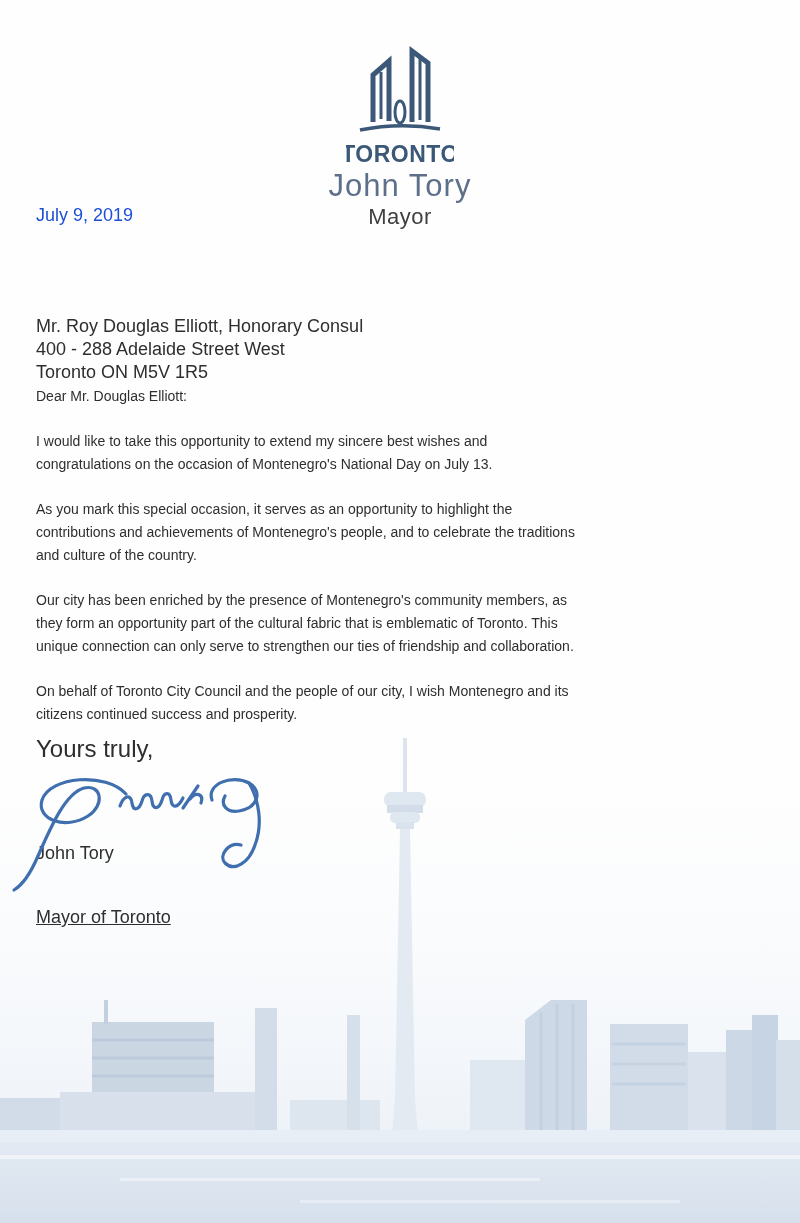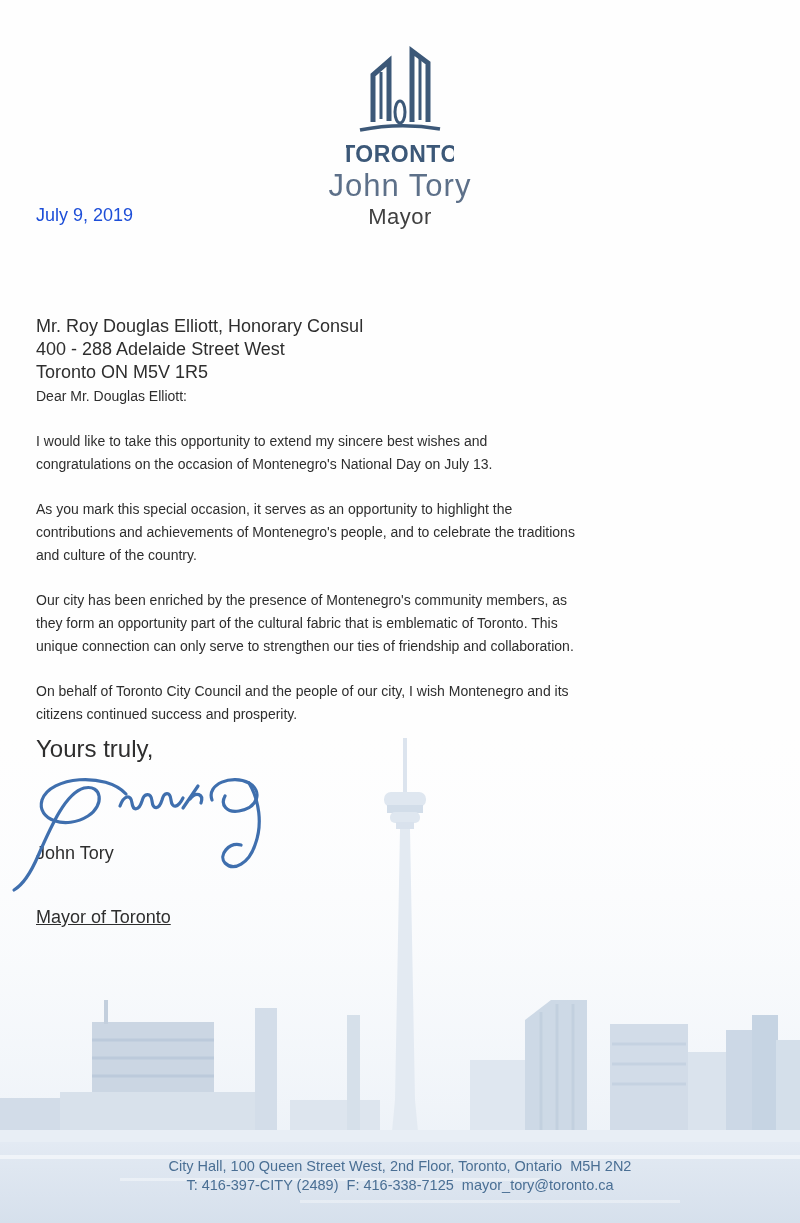--- a/index.html
+++ b/index.html
@@ -174,18 +174,14 @@
       <path d="M112 34 C 116 23, 123 22, 124 31 C 125 39, 131 39, 134 29 C 136 21, 143 20, 144 29 C 145 38, 151 38, 154 28 C 156 20, 162 19, 163 28 C 164 37, 170 36, 175 26"></path>
       <path d="M175 36 L 190 14 M 182 27 C 188 19, 196 22, 193 31"></path>
       <path d="M204 28 C 198 12, 224 2, 241 11 C 255 19, 250 36, 231 39 C 219 41, 212 33, 217 24"></path>
       <path d="M241 11 C 251 28, 255 52, 247 73 C 241 91, 226 100, 217 91 C 210 83, 221 70, 233 73"></path>
     </g>
   </svg>
 
   <div class="signer signer-name">John Tory</div>
   <div class="signer signer-title">Mayor of Toronto</div>
 
-  <div class="footer">
-    <div>City Hall, 100 Queen Street West, 2nd Floor, Toronto, Ontario  M5H 2N2</div>
-    <div>T: 416-397-CITY (2489)  F: 416-338-7125  mayor_tory@toronto.ca</div>
-  </div>
 
 </div>
 
 </body></html>

